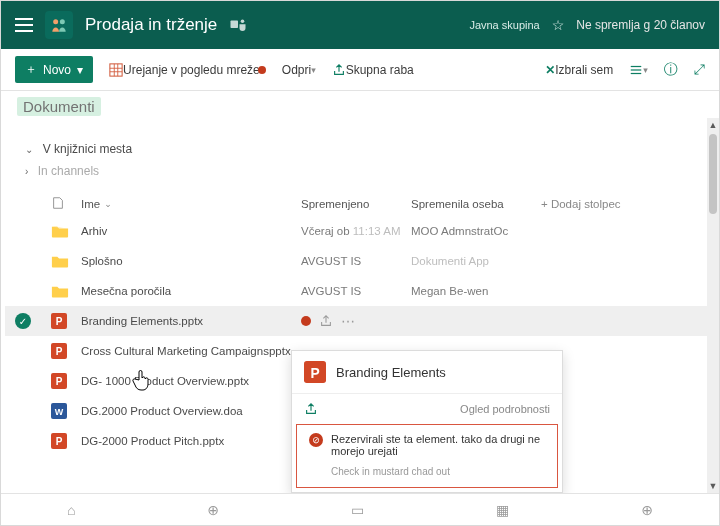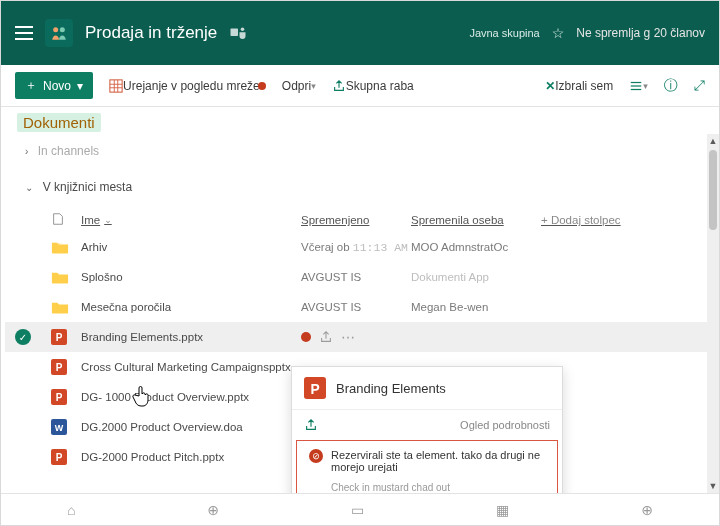--- a/index.html
+++ b/index.html
@@ -9,55 +9,55 @@
     --muted:#8a8a8a;
     --border:#e3e3e3;
     --accent:#db3b21;
     --row-sel:#efefef;
     --link:#4a4a4a;
   }
   *{box-sizing:border-box;font-family:"Segoe UI",Arial,sans-serif;}
   body{margin:0;width:720px;height:526px;overflow:hidden;background:#f6f6f6;}
   .page{display:flex;flex-direction:column;width:100%;height:100%;background:#fff;border:1px solid #d9d9d9;}
   
-  .topbar{display:flex;align-items:center;background:var(--teal);color:#fff;height:64px;padding:0 14px;gap:12px;}
+  .topbar{display:flex;align-items:center;background:var(--teal);color:#fff;height:48px;padding:0 14px;gap:12px;}
   .hamburger{width:18px;height:14px;display:flex;flex-direction:column;justify-content:space-between;cursor:pointer;}
   .hamburger span{display:block;height:2px;background:#fff;}
   .logo{width:28px;height:28px;background:#0a6b5c;border-radius:4px;display:flex;align-items:center;justify-content:center;}
   .logo svg{width:20px;height:20px;}
   .title{font-size:17px;font-weight:400;flex-shrink:0;}
   .teams-ic{width:18px;height:18px;opacity:.9;}
   .top-spacer{flex:1;}
   .sub{font-size:11px;color:#d9ece7;}
   .star{font-size:14px;color:#d9ece7;}
   .follow{font-size:12px;color:#e5e5e5;}
   
   .cmdbar{display:flex;align-items:center;height:42px;padding:0 14px;gap:16px;border-bottom:1px solid var(--border);font-size:12px;color:var(--text);}
   .btn-new{display:flex;align-items:center;gap:6px;background:var(--teal2);color:#fff;padding:5px 10px;border-radius:2px;cursor:pointer;font-size:12px;}
   .cmd{display:flex;align-items:center;cursor:pointer;color:#3b3b3b;}
   .cmd svg{width:14px;height:14px;}
   .cmd .caret{font-size:9px;color:#888;}
   .cmd-spacer{flex:1;}
   .info-ic, .expand-ic{color:var(--teal2);font-size:14px;cursor:pointer;}
   
   .bcwrap{padding:6px 16px 2px;}
-  .bc{display:inline-block;font-size:15px;color:#a16207;background:#d6f0e1;padding:1px 6px;border-radius:2px;}
+  .bc{display:inline-block;font-size:15px;color:#737373;background:#d6f0e1;padding:1px 6px;border-radius:2px;}
   
   .content{position:relative;flex:1;overflow:hidden;padding:6px 0 0 4px;}
   .scroll{position:absolute;right:0;top:0;bottom:0;width:12px;background:#efefef;}
   .scroll .thumb{position:absolute;left:2px;right:2px;top:16px;height:80px;background:#c4c4c4;border-radius:4px;}
   .scroll .arrow{position:absolute;left:0;right:0;text-align:center;font-size:9px;color:#5a5a5a;}
   .section{font-size:12px;color:#4a4a4a;padding:4px 20px;}
   .section.muted{color:#aaa;}
   .caret-r{display:inline-block;transform:rotate(0);font-size:10px;margin-right:6px;color:#6a6a6a;}
   .caret-d{display:inline-block;font-size:10px;margin-right:6px;color:#6a6a6a;}
   
   .table{margin-top:10px;}
   .thead, .trow{display:grid;grid-template-columns:36px 30px 220px 110px 130px 80px;align-items:center;font-size:11.5px;padding:4px 4px;}
-  .thead{color:#555;font-weight:400;padding-left:10px;text-decoration:underline;}
+  .thead{color:#555;font-weight:400;padding-left:10px;}
   .thead .sort{display:flex;align-items:center;gap:4px;}
   .trow{padding-left:10px;height:30px;}
   .trow.sel{background:var(--row-sel);}
   .trow .name{color:var(--link);white-space:nowrap;overflow:hidden;text-overflow:ellipsis;}
   .trow .name.u{}
   .trow .meta{color:#7a7a7a;}
   .trow .meta.light{color:#bdbdbd;}
   .folder{width:18px;height:14px;display:inline-block;}
   .ppt{width:16px;height:16px;display:inline-block;}
   .word{width:16px;height:16px;}
@@ -156,27 +156,27 @@
     <span class="bc">Dokumenti</span>
   </div>
 
   <div class="content">
     <div class="scroll">
       <div class="arrow" style="top:2px;">▲</div>
       <div class="thumb"></div>
       <div class="arrow" style="bottom:2px;">▼</div>
     </div>
 
+    <div class="section" style="margin-top:14px;">
+      <span class="caret-d">⌄</span>
+      <span>V knjižnici mesta</span>
+    </div>
     <div class="section muted">
       <span class="caret-r">›</span>
       <span>In channels</span>
-    </div>
-    <div class="section" style="margin-top:14px;">
-      <span class="caret-d">⌄</span>
-      <span>V knjižnici mesta</span>
     </div>
 
     <div class="table">
       <div class="thead">
         <span></span>
         <span><svg width="14" height="14" viewBox="0 0 16 16">
               <path d="M3 2h7l3 3v9H3z" fill="none" stroke="#888"></path>
             </svg></span>
         <span class="sort">
           <span>Ime</span>
@@ -187,21 +187,21 @@
         <span style="color:#888;">+ <span>Dodaj stolpec</span></span>
       </div>
 
       <div class="trow">
         <span></span>
         <span class="folder"><svg viewBox="0 0 20 16">
               <path d="M1 3h6l2 2h10v9a1 1 0 0 1-1 1H2a1 1 0 0 1-1-1z" fill="#ffcf4b"></path>
               <path d="M1 3h6l2 2h10" fill="#ffe08a"></path>
             </svg></span>
         <span class="name">Arhiv</span>
-        <span class="meta"><span>Včeraj ob</span> <span style="color:#bdbdbd;font-family:Liberation Mono, monospace;">11:13 AM</span></span>
+        <span class="meta"><span>Včeraj ob</span> <span style="color:#bdbdbd;">11:13 AM</span></span>
         <span class="meta">MOO AdmnstratOc</span>
         <span></span>
       </div>
 
       <div class="trow">
         <span></span>
         <span class="folder"><svg viewBox="0 0 20 16">
               <path d="M1 3h6l2 2h10v9a1 1 0 0 1-1 1H2a1 1 0 0 1-1-1z" fill="#ffcf4b"></path>
             </svg></span>
         <span class="name">Splošno</span>

